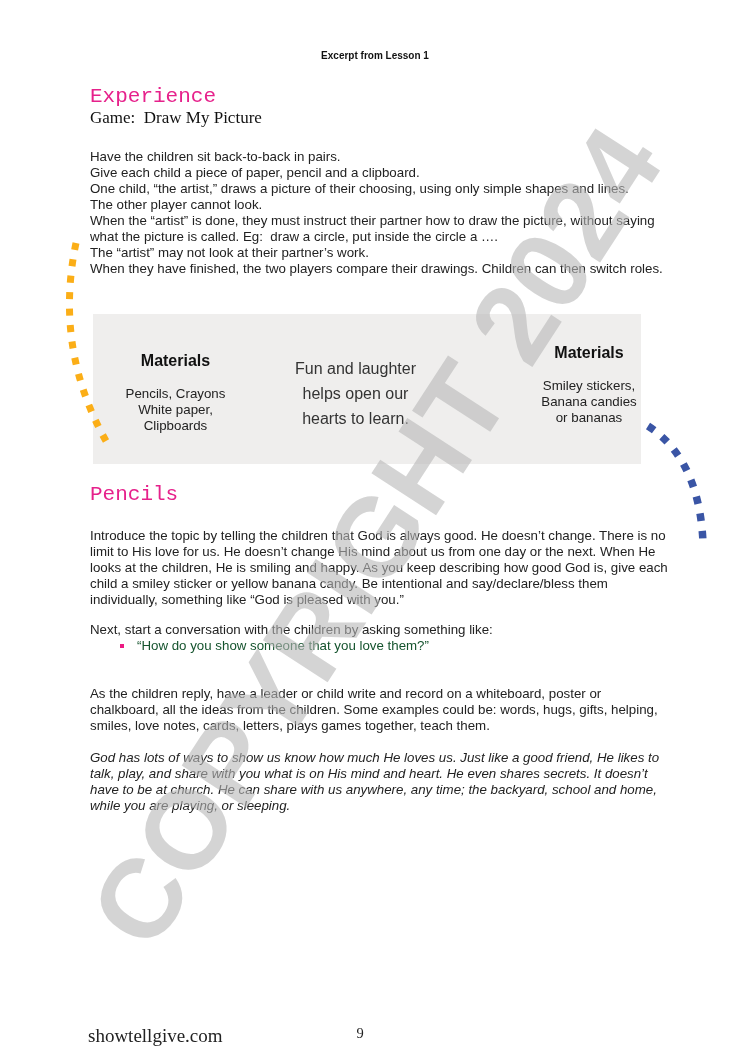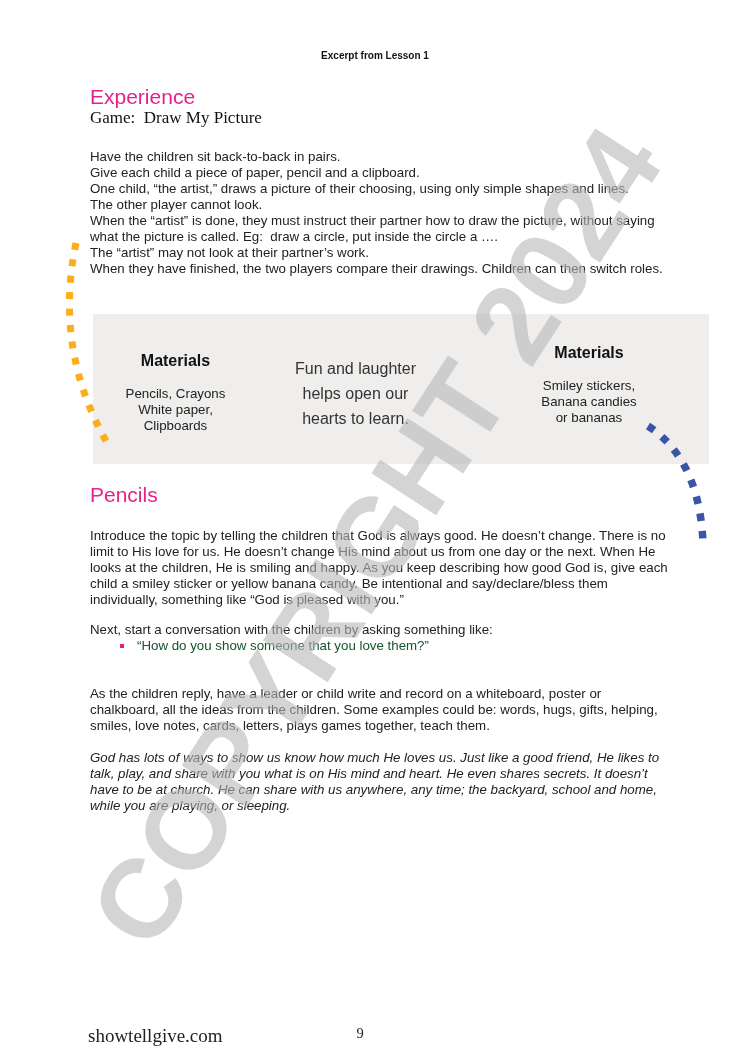--- a/index.html
+++ b/index.html
@@ -7,34 +7,34 @@
     position:relative; width:750px; height:1061px; margin:0 auto;
     background:#ffffff; overflow:hidden;
     font-family:"Liberation Sans", sans-serif; color:#1c1c1c;
   }
   .doc-title {
     position:absolute; top:50px; left:0; width:750px; text-align:center;
     font-size:10px; font-weight:bold; color:#111;
   }
   .serif-heading {
     position:absolute; left:90px;
-    font-family:Liberation Sans, sans-serif; font-size:21px; color:#e6218b;
+    font-family:Liberation Mono, monospace; font-size:21px; color:#e6218b;
   }
   .game-line {
     position:absolute; left:90px; top:108px;
     font-family:"Liberation Serif", serif; font-size:17px; color:#111;
     white-space:pre-wrap;
   }
   .body-text {
     position:absolute; left:90px; width:582px;
     font-size:13.3px; line-height:16px; color:#222;
     white-space:pre-wrap;
   }
   .materials-box {
-    position:absolute; left:93px; top:314px; width:616px; height:150px;
+    position:absolute; left:93px; top:314px; width:548px; height:150px;
     background:#efeeed;
   }
   .mat-col { position:absolute; text-align:center; }
   .mat-col-left  { left:0;     top:38px;  width:165px; }
   .mat-col-right { left:400px; top:30px;  width:192px; }
   .mat-heading { font-size:16px; font-weight:bold; color:#111; margin-bottom:16px; }
   .mat-items { font-size:13.3px; line-height:16px; color:#222; white-space:pre-wrap; }
   .mat-quote {
     position:absolute; left:160px; top:42px; width:205px; text-align:center;
     font-size:16px; line-height:25px; color:#333; white-space:pre-wrap;

